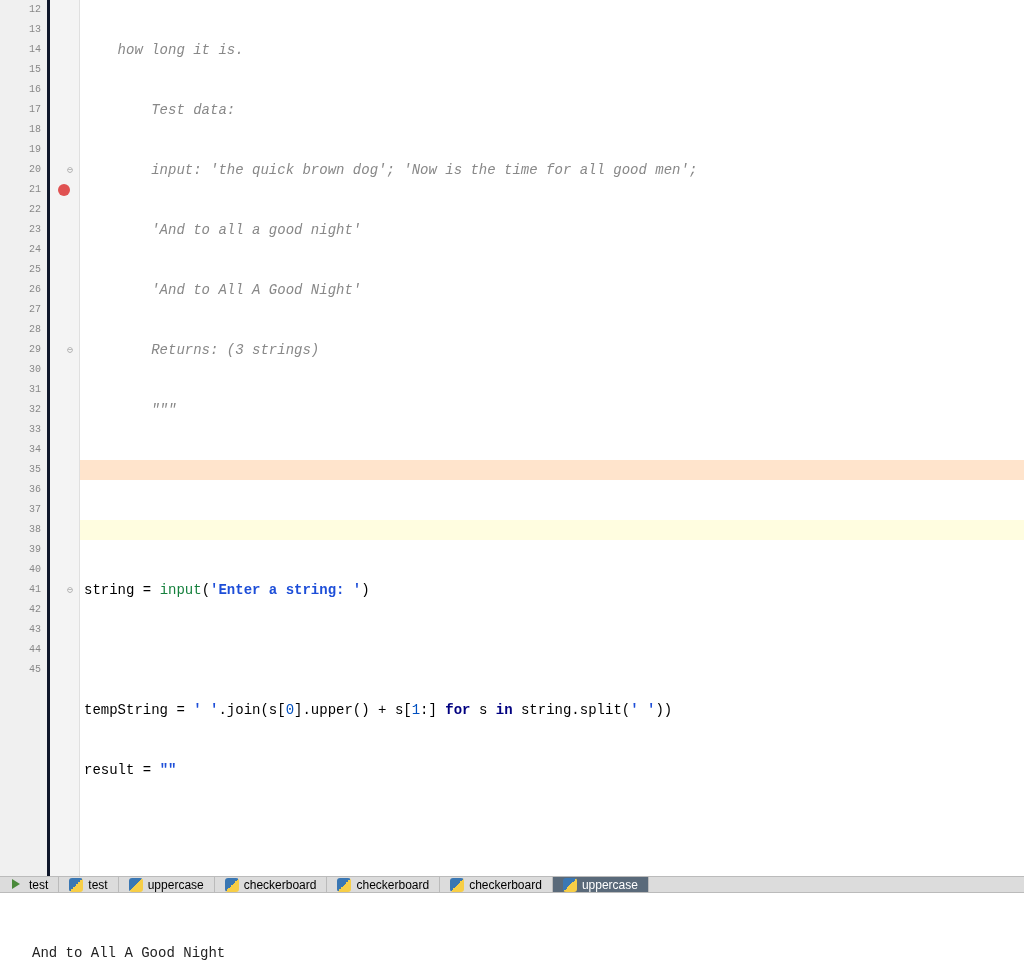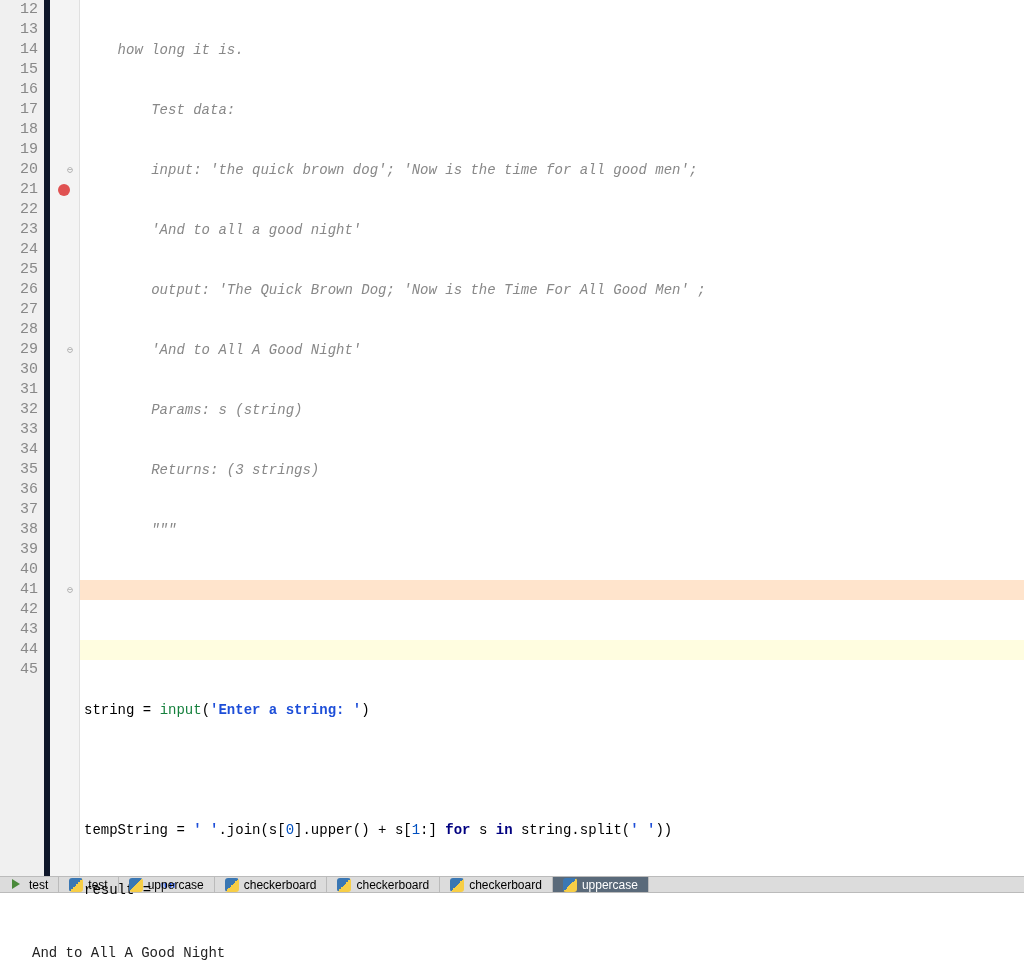--- a/index.html
+++ b/index.html
@@ -12,27 +12,27 @@
   height: 967px;
 }
 .editor-area {
   display: flex;
   height: 876px;
   background: #fff;
 }
 .gutter {
   width: 50px;
   background: #f0f0f0;
-  border-right: 6px solid #0f172a;
+  border-right: 3px solid #0f172a;
   padding-top: 0;
   color: #888;
   text-align: right;
   user-select: none;
   font-family: "Courier New", monospace;
-  font-size: 15px;
+  font-size: 10px;
 }
 .gutter-line {
   height: 20px;
   line-height: 20px;
   padding-right: 6px;
   position: relative;
 }
 .bp-col {
   width: 30px;
   background: #f4f4f4;
@@ -218,23 +218,21 @@
       <div class="bp-line"></div>
       <div class="bp-line"></div>
     <div class="bp-line"></div>
   </div>
 
   <div class="code-col">
     <div class="code-line"><span class="comment">    how long it is.</span></div>
     <div class="code-line"><span class="comment">        Test data:</span></div>
     <div class="code-line"><span class="comment">        input: 'the quick brown dog'; 'Now is the time for all good men';</span></div>
     <div class="code-line"><span class="comment">        'And to all a good night'</span></div>
-    <div class="code-line"><span class="comment">        output: 'The Quick Brown Dog; 'Now is the Time For All Good Men' ;</span></div>
     <div class="code-line"><span class="comment">        'And to All A Good Night'</span></div>
-    <div class="code-line"><span class="comment">        Params: s (string)</span></div>
     <div class="code-line"><span class="comment">        Returns: (3 strings)</span></div>
     <div class="code-line"><span class="comment">        """</span></div>
     <div class="code-line hl-orange"></div>
     <div class="code-line hl-yellow"></div>
     <div class="code-line"><span>string = </span><span class="builtin">input</span><span>(</span><span class="str">'Enter a string: '</span><span>)</span></div>
     <div class="code-line"></div>
     <div class="code-line"><span>tempString = </span><span class="str">' '</span><span>.join(s[</span><span class="num">0</span><span>].upper() + s[</span><span class="num">1</span><span>:] </span><span class="kw">for</span><span> s </span><span class="kw">in</span><span> string.split(</span><span class="str">' '</span><span>))</span></div>
     <div class="code-line"><span>result = </span><span class="str">""</span></div>
     
     

